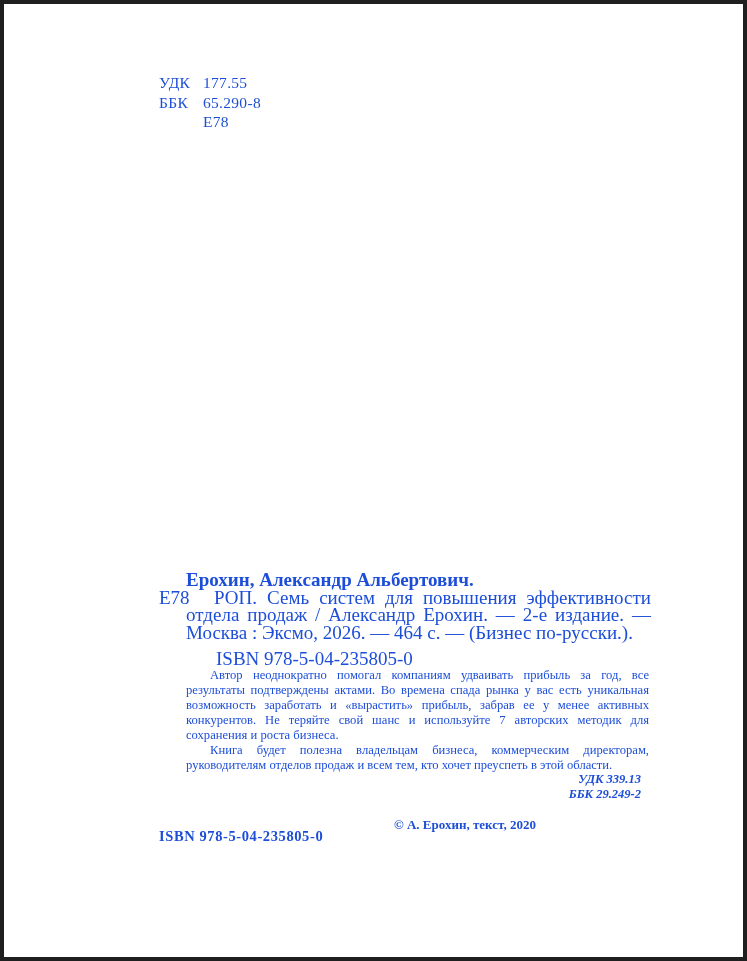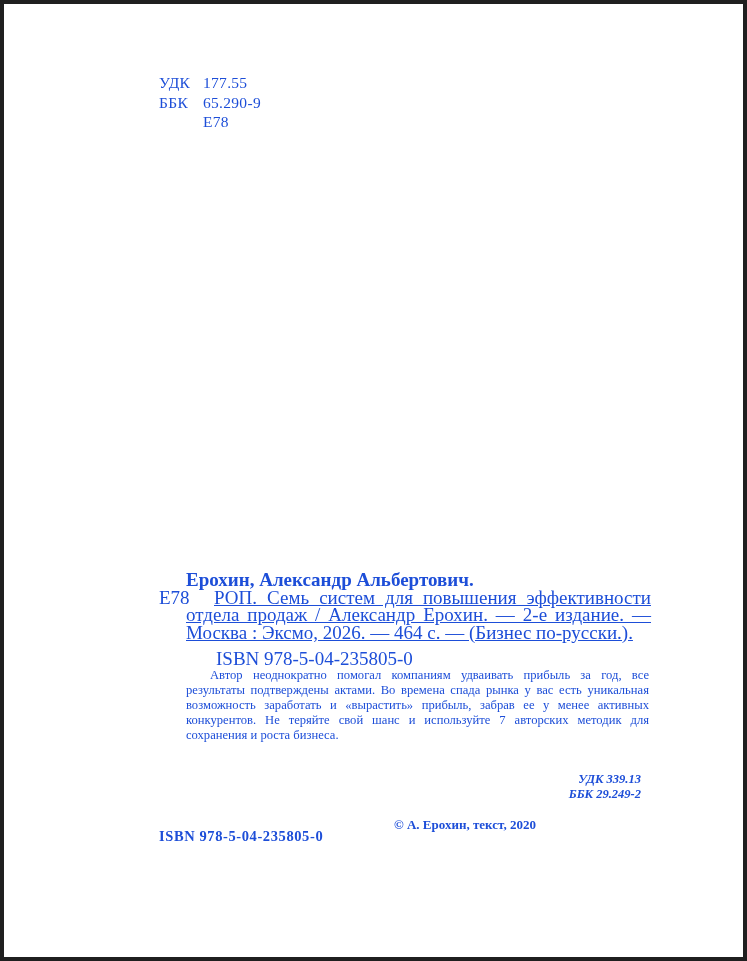--- a/index.html
+++ b/index.html
@@ -47,21 +47,20 @@
   .entry { position: relative; }
   .entry-code {
     position: absolute;
     left: 0;
     top: 0;
   }
   .entry-text {
     margin-left: 27px;
     text-indent: 28px;
     text-align: justify;
-    text-decoration: underline;
   }
   .catalog-isbn {
     margin-left: 57px;
     margin-top: 9px;
   }
 
   
   .annotation {
     position: absolute;
     top: 664px;
@@ -111,39 +110,40 @@
 
 <div class="page">
 
   <div class="top-codes">
     <div class="code-row">
       <span class="code-label">УДК</span>
       <span class="code-value">177.55</span>
     </div>
     <div class="code-row">
       <span class="code-label">ББК</span>
-      <span class="code-value">65.290-9</span>
+      <span class="code-value">65.290-8</span>
     </div>
     <div class="code-row">
       <span class="code-label"></span>
       <span class="code-value">Е78</span>
     </div>
   </div>
 
   <div class="catalog">
     <div class="author-heading">Ерохин, Александр Альбертович.</div>
     <div class="entry">
       <span class="entry-code">Е78</span>
       <div class="entry-text">РОП. Семь систем для повышения эффективности отдела продаж / Александр Ерохин. — 2-е издание. — Москва : Эксмо, 2026. — 464 с. — (Бизнес по-русски.).</div>
     </div>
     <div class="catalog-isbn">ISBN 978-5-04-235805-0</div>
   </div>
 
   <div class="annotation">
     <p>Автор неоднократно помогал компаниям удваивать прибыль за год, все результаты подтверждены актами. Во времена спада рынка у вас есть уникальная возможность заработать и «вырастить» прибыль, забрав ее у менее активных конкурентов. Не теряйте свой шанс и используйте 7 авторских методик для сохранения и роста бизнеса.</p>
+    <p>Книга будет полезна владельцам бизнеса, коммерческим директорам, руководителям отделов продаж и всем тем, кто хочет преуспеть в этой области.</p>
   </div>
 
   <div class="bottom-codes">
     <div>УДК 339.13</div>
     <div>ББК 29.249-2</div>
   </div>
 
   <div class="footer-isbn">ISBN 978-5-04-235805-0</div>
   <div class="footer-copyrights">
     <div>© А. Ерохин, текст, 2020</div>

